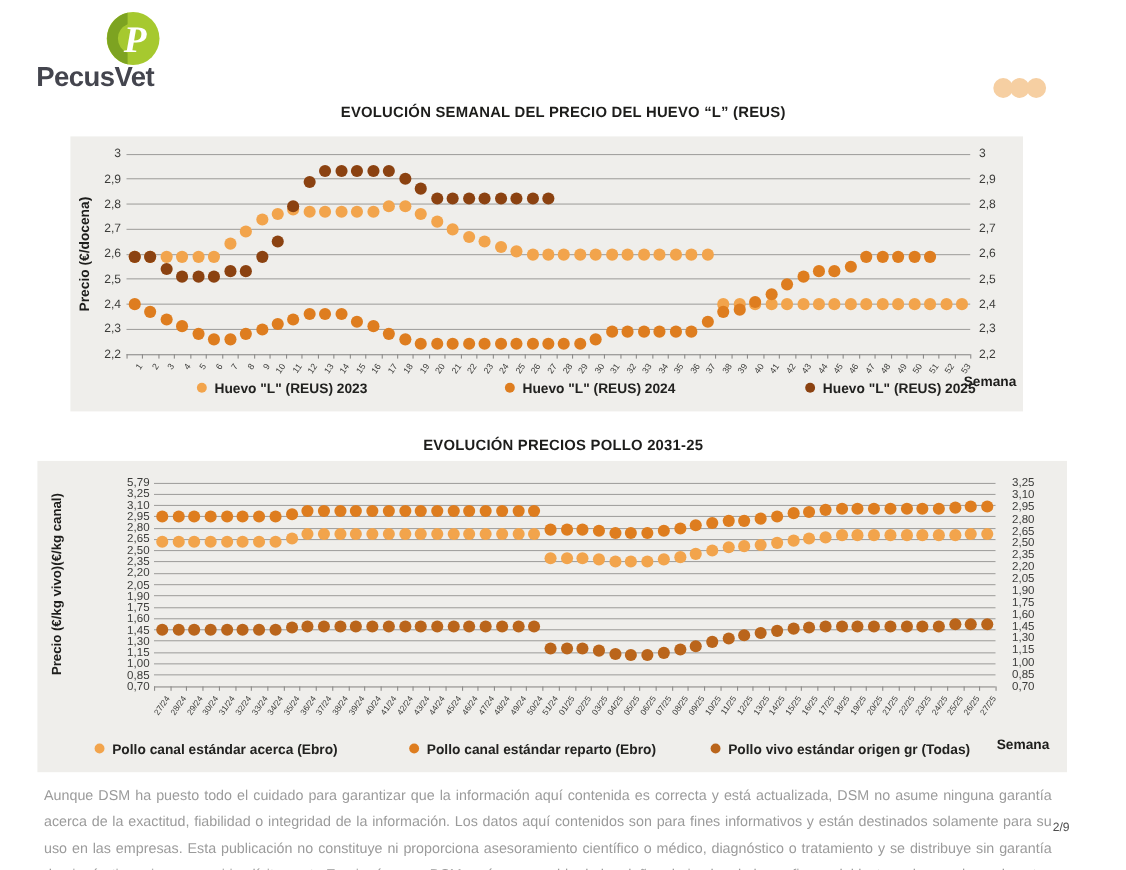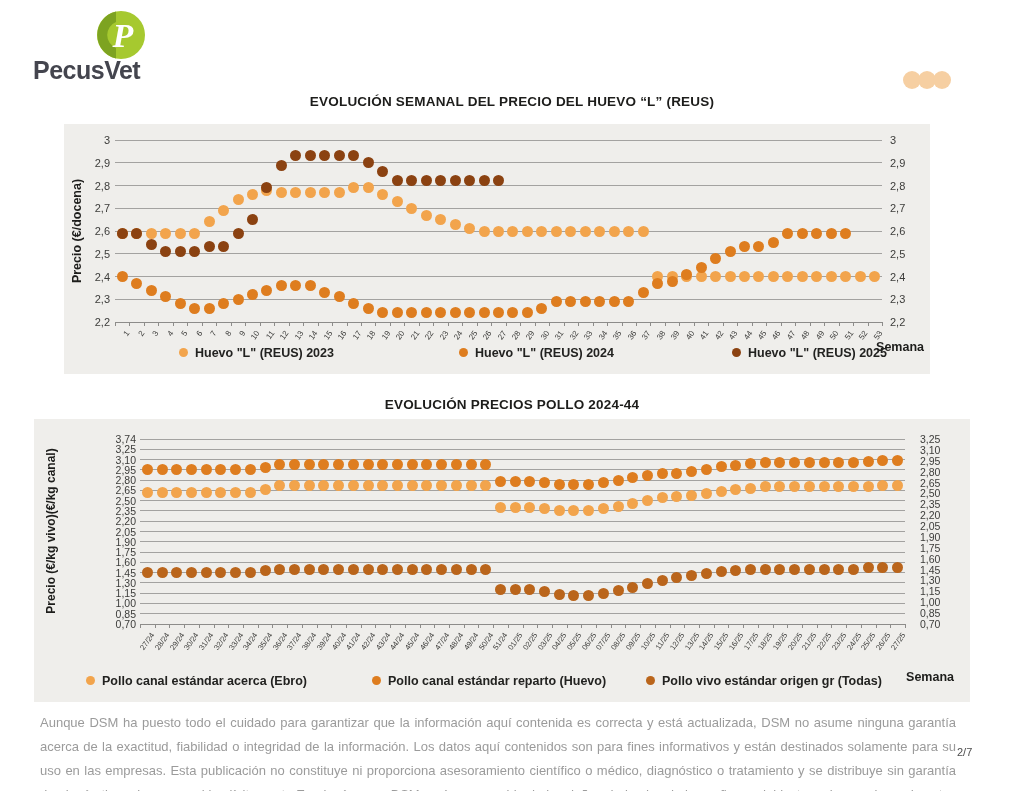--- a/index.html
+++ b/index.html
@@ -84,21 +84,21 @@
   <div class="brand-name">PecusVet</div>
 </div>
 
 <div class="trio">
     <i></i>
     <i></i>
     <i></i>
   </div>
 
 <div class="chart-title" id="title-egg">EVOLUCIÓN SEMANAL DEL PRECIO DEL HUEVO “L” (REUS)</div>
-<div class="chart-title" id="title-pollo">EVOLUCIÓN PRECIOS POLLO 2024-44</div>
+<div class="chart-title" id="title-pollo">EVOLUCIÓN PRECIOS POLLO 2031-25</div>
 
 <div class="chart-box" id="chart-egg">
   <div class="y-title">Precio (€/docena)</div>
   <div class="ycol ycol-left">
       <span style="top: 0px;">3</span>
       <span style="top: 22.75px;">2,9</span>
       <span style="top: 45.5px;">2,8</span>
       <span style="top: 68.25px;">2,7</span>
       <span style="top: 91px;">2,6</span>
       <span style="top: 113.75px;">2,5</span>
@@ -370,21 +370,21 @@
   <div class="legend">
       <div class="legend-item"><i style="background: rgb(242, 164, 76);"></i><span>Huevo "L" (REUS) 2023</span></div>
       <div class="legend-item"><i style="background: rgb(222, 125, 31);"></i><span>Huevo "L" (REUS) 2024</span></div>
       <div class="legend-item"><i style="background: rgb(139, 66, 17);"></i><span>Huevo "L" (REUS) 2025</span></div>
     </div>
 </div>
 
 <div class="chart-box" id="chart-pollo">
   <div class="y-title">Precio (€/kg vivo)(€/kg canal)</div>
   <div class="ycol ycol-left">
-      <span style="top: 0px;">3,74</span>
+      <span style="top: 0px;">5,79</span>
       <span style="top: 10.2778px;">3,25</span>
       <span style="top: 20.5556px;">3,10</span>
       <span style="top: 30.8333px;">2,95</span>
       <span style="top: 41.1111px;">2,80</span>
       <span style="top: 51.3889px;">2,65</span>
       <span style="top: 61.6667px;">2,50</span>
       <span style="top: 71.9444px;">2,35</span>
       <span style="top: 82.2222px;">2,20</span>
       <span style="top: 92.5px;">2,05</span>
       <span style="top: 102.778px;">1,90</span>
@@ -695,19 +695,19 @@
       <span style="top: 130.588px;">1,45</span>
       <span style="top: 141.471px;">1,30</span>
       <span style="top: 152.353px;">1,15</span>
       <span style="top: 163.235px;">1,00</span>
       <span style="top: 174.118px;">0,85</span>
       <span style="top: 185px;">0,70</span>
     </div>
   <div class="semana">Semana</div>
   <div class="legend">
       <div class="legend-item"><i style="background: rgb(242, 164, 76);"></i><span>Pollo canal estándar acerca (Ebro)</span></div>
-      <div class="legend-item"><i style="background: rgb(222, 125, 31);"></i><span>Pollo canal estándar reparto (Huevo)</span></div>
+      <div class="legend-item"><i style="background: rgb(222, 125, 31);"></i><span>Pollo canal estándar reparto (Ebro)</span></div>
       <div class="legend-item"><i style="background: rgb(186, 101, 27);"></i><span>Pollo vivo estándar origen gr (Todas)</span></div>
     </div>
 </div>
 
 <div class="disclaimer">Aunque DSM ha puesto todo el cuidado para garantizar que la información aquí contenida es correcta y está actualizada, DSM no asume ninguna garantía acerca de la exactitud, fiabilidad o integridad de la información. Los datos aquí contenidos son para fines informativos y están destinados solamente para su uso en las empresas. Esta publicación no constituye ni proporciona asesoramiento científico o médico, diagnóstico o tratamiento y se distribuye sin garantía de ningún tipo, ni expresa ni implícitamente En ningún caso DSM será responsable de los daños derivados de la confianza del lector sobre, o el uso de estos datos. El lector será el único responsable de cualquier interpretación o el uso del material contenido en este documento El contenido de este documento está sujeto a cambios sin previo aviso. Póngase en contacto con su representante local de DSM para más detalles. Todas las marcas comerciales mencionadas en este folleto son marcas comerciales registradas o marcas comerciales de DSM en los Países Bajos y/u otros países.</div>
-<div class="page-num">2/7</div>
+<div class="page-num">2/9</div>
 
 </body></html>

